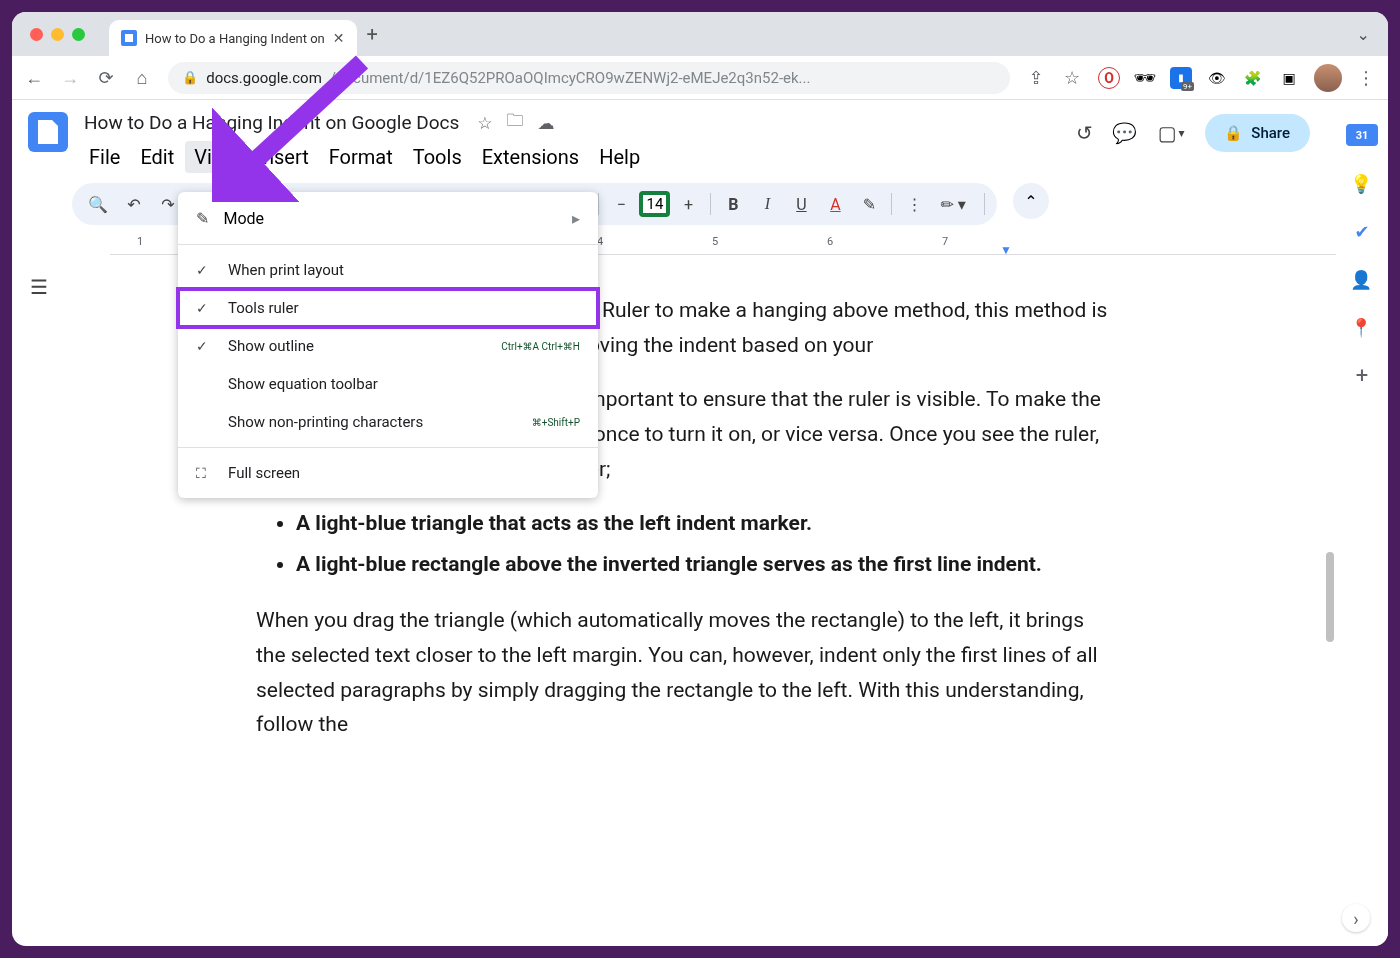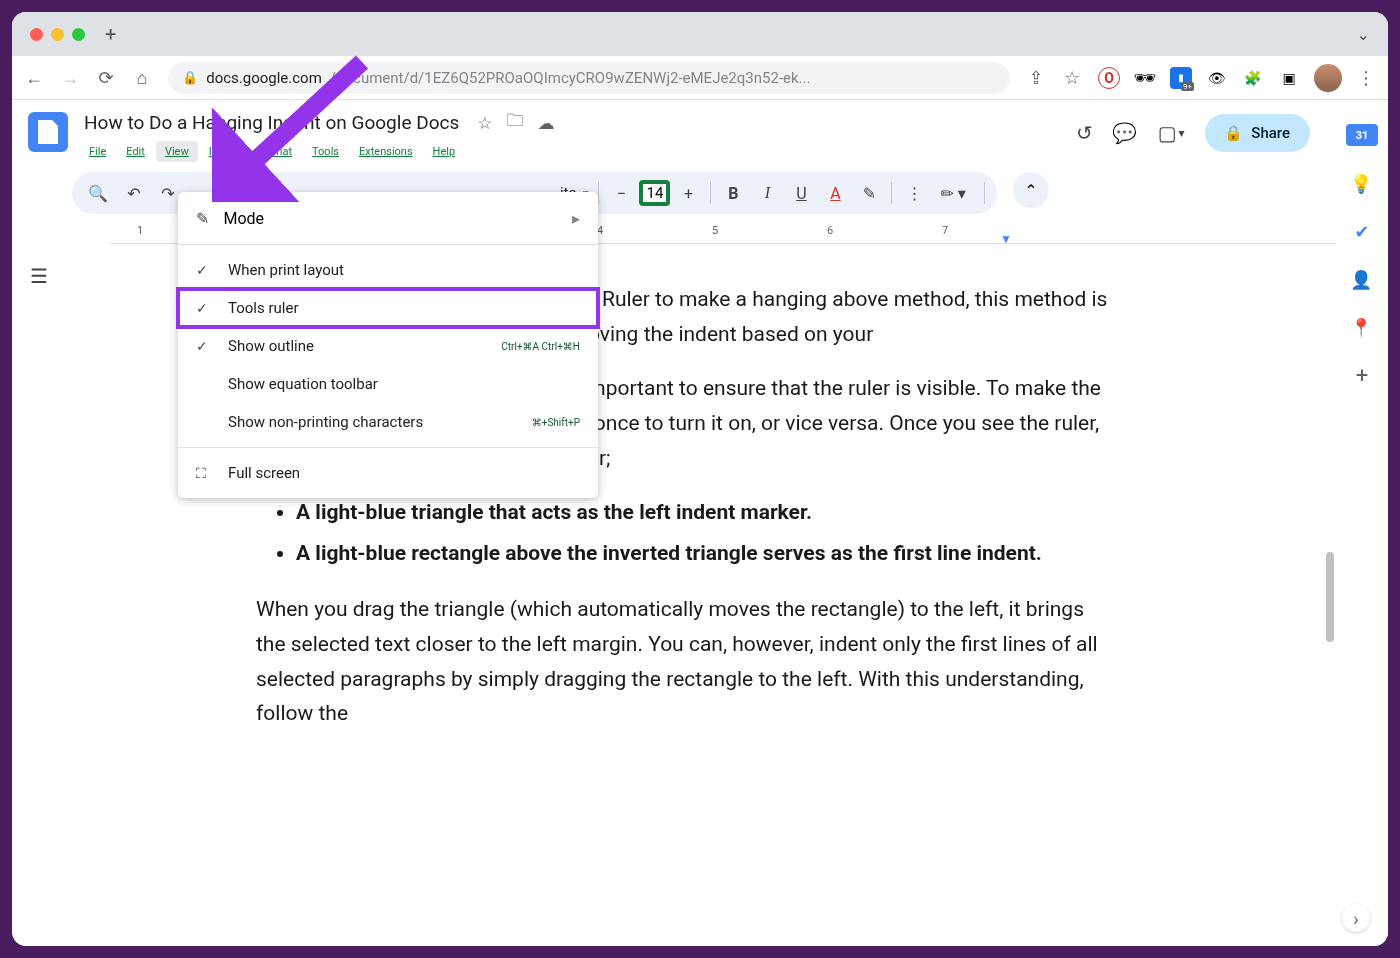--- a/index.html
+++ b/index.html
@@ -34,21 +34,21 @@
 
 
 .docs-hdr { display:flex; align-items:flex-start; padding:8px 16px 0; gap:12px; }
 .docs-logo { width:40px; height:40px; background:#4285f4; border-radius:6px; display:flex; align-items:center; justify-content:center; margin-top:4px; }
 .docs-logo::after { content:''; width:20px; height:24px; background:#fff; clip-path:polygon(0 0,70% 0,100% 25%,100% 100%,0 100%); }
 .title-area { flex:1; }
 .doc-title { font-size:19px; color:#202124; padding:2px 4px; }
 .title-row { display:flex; align-items:center; gap:14px; }
 .title-ico { color:#5f6368; font-size:17px; cursor:pointer; }
 .menus { display:flex; gap:2px; margin-top:4px; }
-.menu-item { padding:4px 9px; font-size:11px; color:#15803d; cursor:pointer; border-radius:4px;text-decoration:underline; }
+.menu-item { padding:4px 9px; font-size:20px; color:#000000; cursor:pointer; border-radius:4px; }
 .menu-item.active { background:#e8eaed; }
 .hdr-right { display:flex; align-items:center; gap:20px; margin-top:6px; }
 .hdr-ico { color:#444; font-size:20px; cursor:pointer; }
 .meet { display:flex; align-items:center; gap:2px; }
 .share-btn { background:#c2e7ff; border-radius:22px; padding:10px 20px; display:flex; align-items:center; gap:8px; font-size:15px; color:#001d35; cursor:pointer; font-weight:500; }
 .profile { width:36px; height:36px; border-radius:50%; background:linear-gradient(#d4a080,#8b6050); margin-left:6px; }
 
 
 .toolbar { background:#edf2fa; border-radius:26px; margin:10px 16px 0 60px; height:42px; display:flex; align-items:center; padding:0 12px; gap:10px; position:relative; }
 .tico { color:#444; font-size:16px; cursor:pointer; padding:4px; min-width:24px; text-align:center; }
@@ -96,20 +96,25 @@
 </head>
 <body>
 
 <div class="window">
 
   <div class="tabbar">
     <div class="traffic">
       <div class="dot r"></div>
       <div class="dot y"></div>
       <div class="dot g"></div>
+    </div>
+    <div class="tab">
+      <span class="favicon"></span>
+      <span>How to Do a Hanging Indent on</span>
+      <span class="close">✕</span>
     </div>
     <span class="newtab">+</span>
     <span class="chev">⌄</span>
   </div>
 
   <div class="addrbar">
     <span class="navico">←</span>
     <span class="navico dis">→</span>
     <span class="navico">⟳</span>
     <span class="navico">⌂</span>

